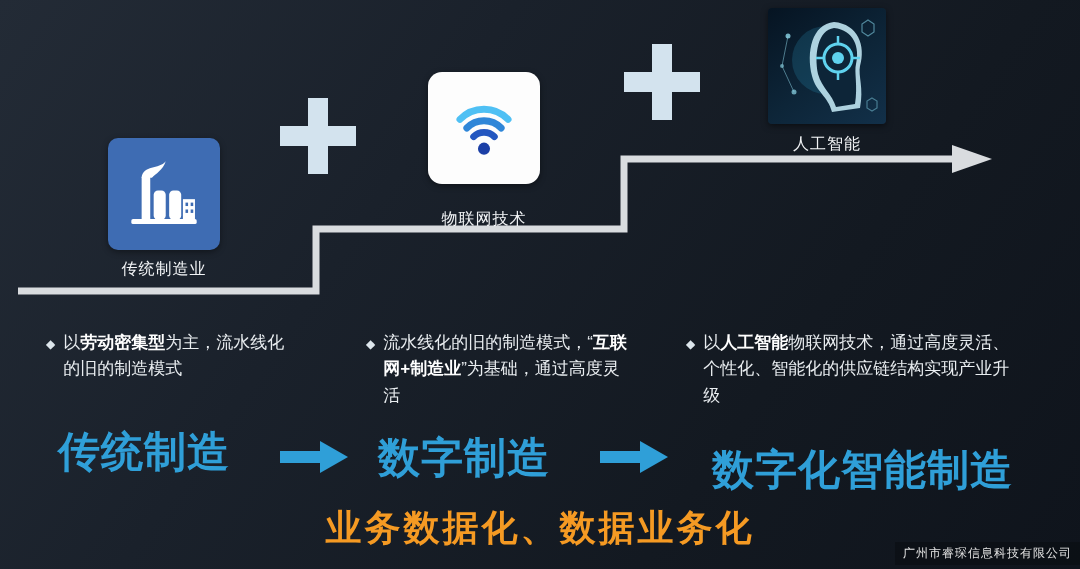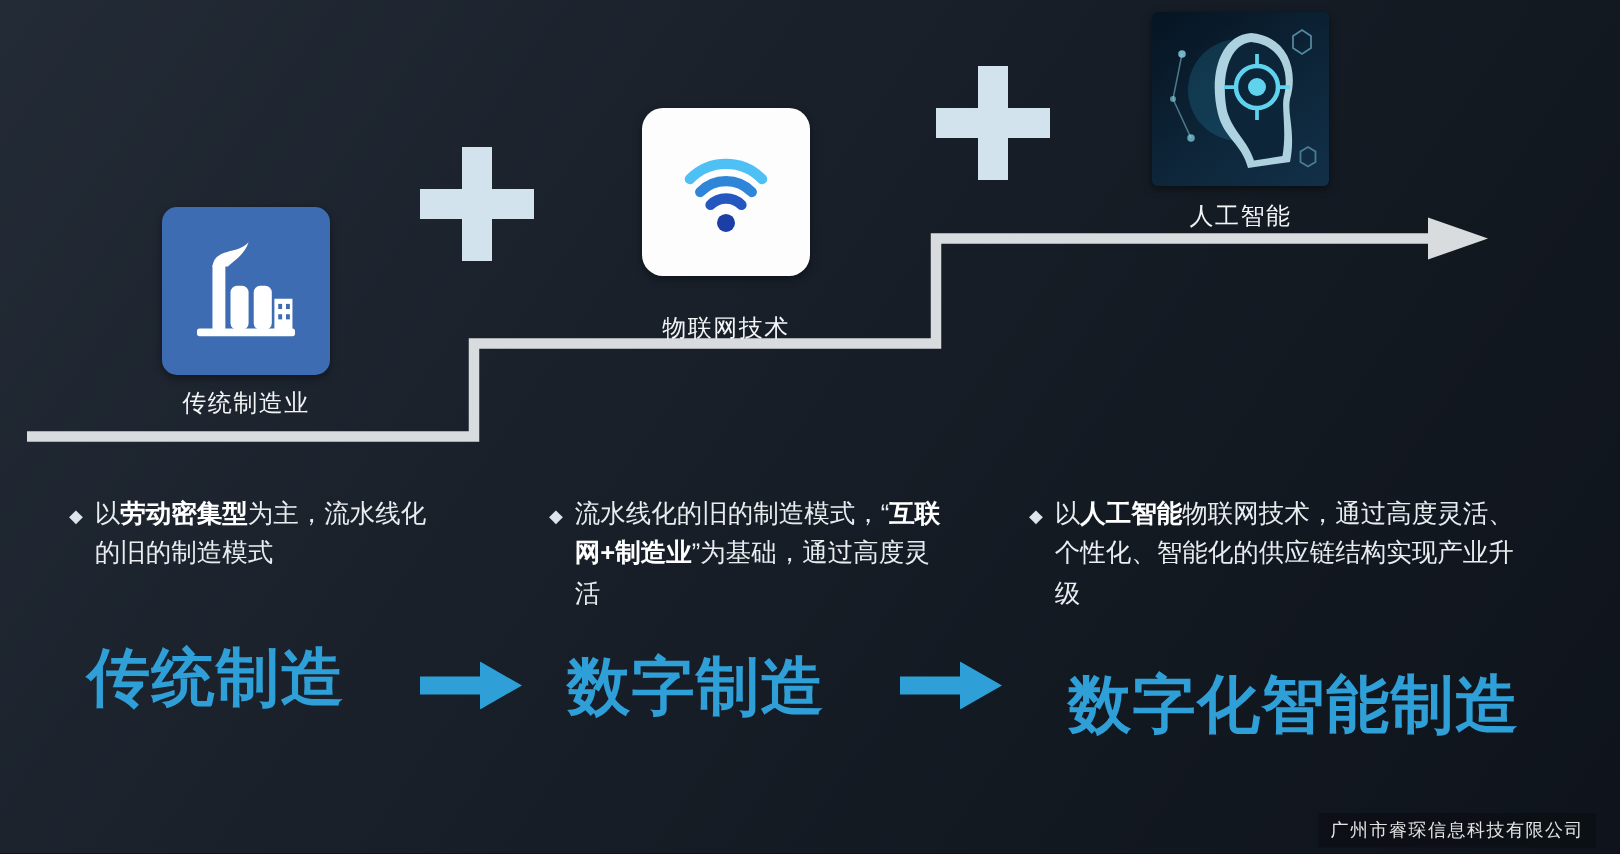--- a/index.html
+++ b/index.html
@@ -36,21 +36,21 @@
   .flow-step{z-index:2;color:#2f9fd8;font-weight:bold;font-size:42px;letter-spacing:1px;white-space:nowrap;}
   .fs-0{left:58px;top:424px;}
   .fs-1{left:378px;top:430px;}
   .fs-2{left:712px;top:442px;}
   .flow-arrow{z-index:2;}
   .fa-0{left:280px;top:441px;}
   .fa-1{left:600px;top:441px;}
   
   .tagline{left:0;top:504px;width:100%;text-align:center;color:#f59a23;font-weight:bold;font-size:36px;letter-spacing:3px;z-index:2;}
   
-  .watermark{right:16px;bottom:4px;color:#e3e3e3;font-size:12px;background:rgba(10,12,16,.55);padding:3px 8px;z-index:3;letter-spacing:1px;}
+  .watermark{right:0;bottom:4px;color:#e3e3e3;font-size:12px;background:rgba(10,12,16,.55);padding:3px 8px;z-index:3;letter-spacing:1px;}
 </style>
 </head>
 <body>
 
 <div class="canvas">
 
   <svg class="abs stair" width="1080" height="569" viewBox="0 0 1080 569">
     <polyline points="18,291 316,291 316,229 624,229 624,159 956,159" fill="none" stroke="#d9dcdf" stroke-width="7"></polyline>
     <polygon points="952,145 992,159 952,173" fill="#d9dcdf"></polygon>
   </svg>
@@ -127,16 +127,17 @@
     <rect x="0" y="10" width="40" height="12" fill="#2f9fd8"></rect>
     <polygon points="40,0 68,16 40,32" fill="#2f9fd8"></polygon>
   </svg>
   <div class="abs flow-step fs-1">数字制造</div>
   <svg class="abs flow-arrow fa-1" width="68" height="32" viewBox="0 0 68 32">
     <rect x="0" y="10" width="40" height="12" fill="#2f9fd8"></rect>
     <polygon points="40,0 68,16 40,32" fill="#2f9fd8"></polygon>
   </svg>
   <div class="abs flow-step fs-2">数字化智能制造</div>
 
+  <div class="abs tagline">业务数据化、数据业务化</div>
 
   <div class="abs watermark">广州市睿琛信息科技有限公司</div>
 
 </div>
 
 </body></html>

